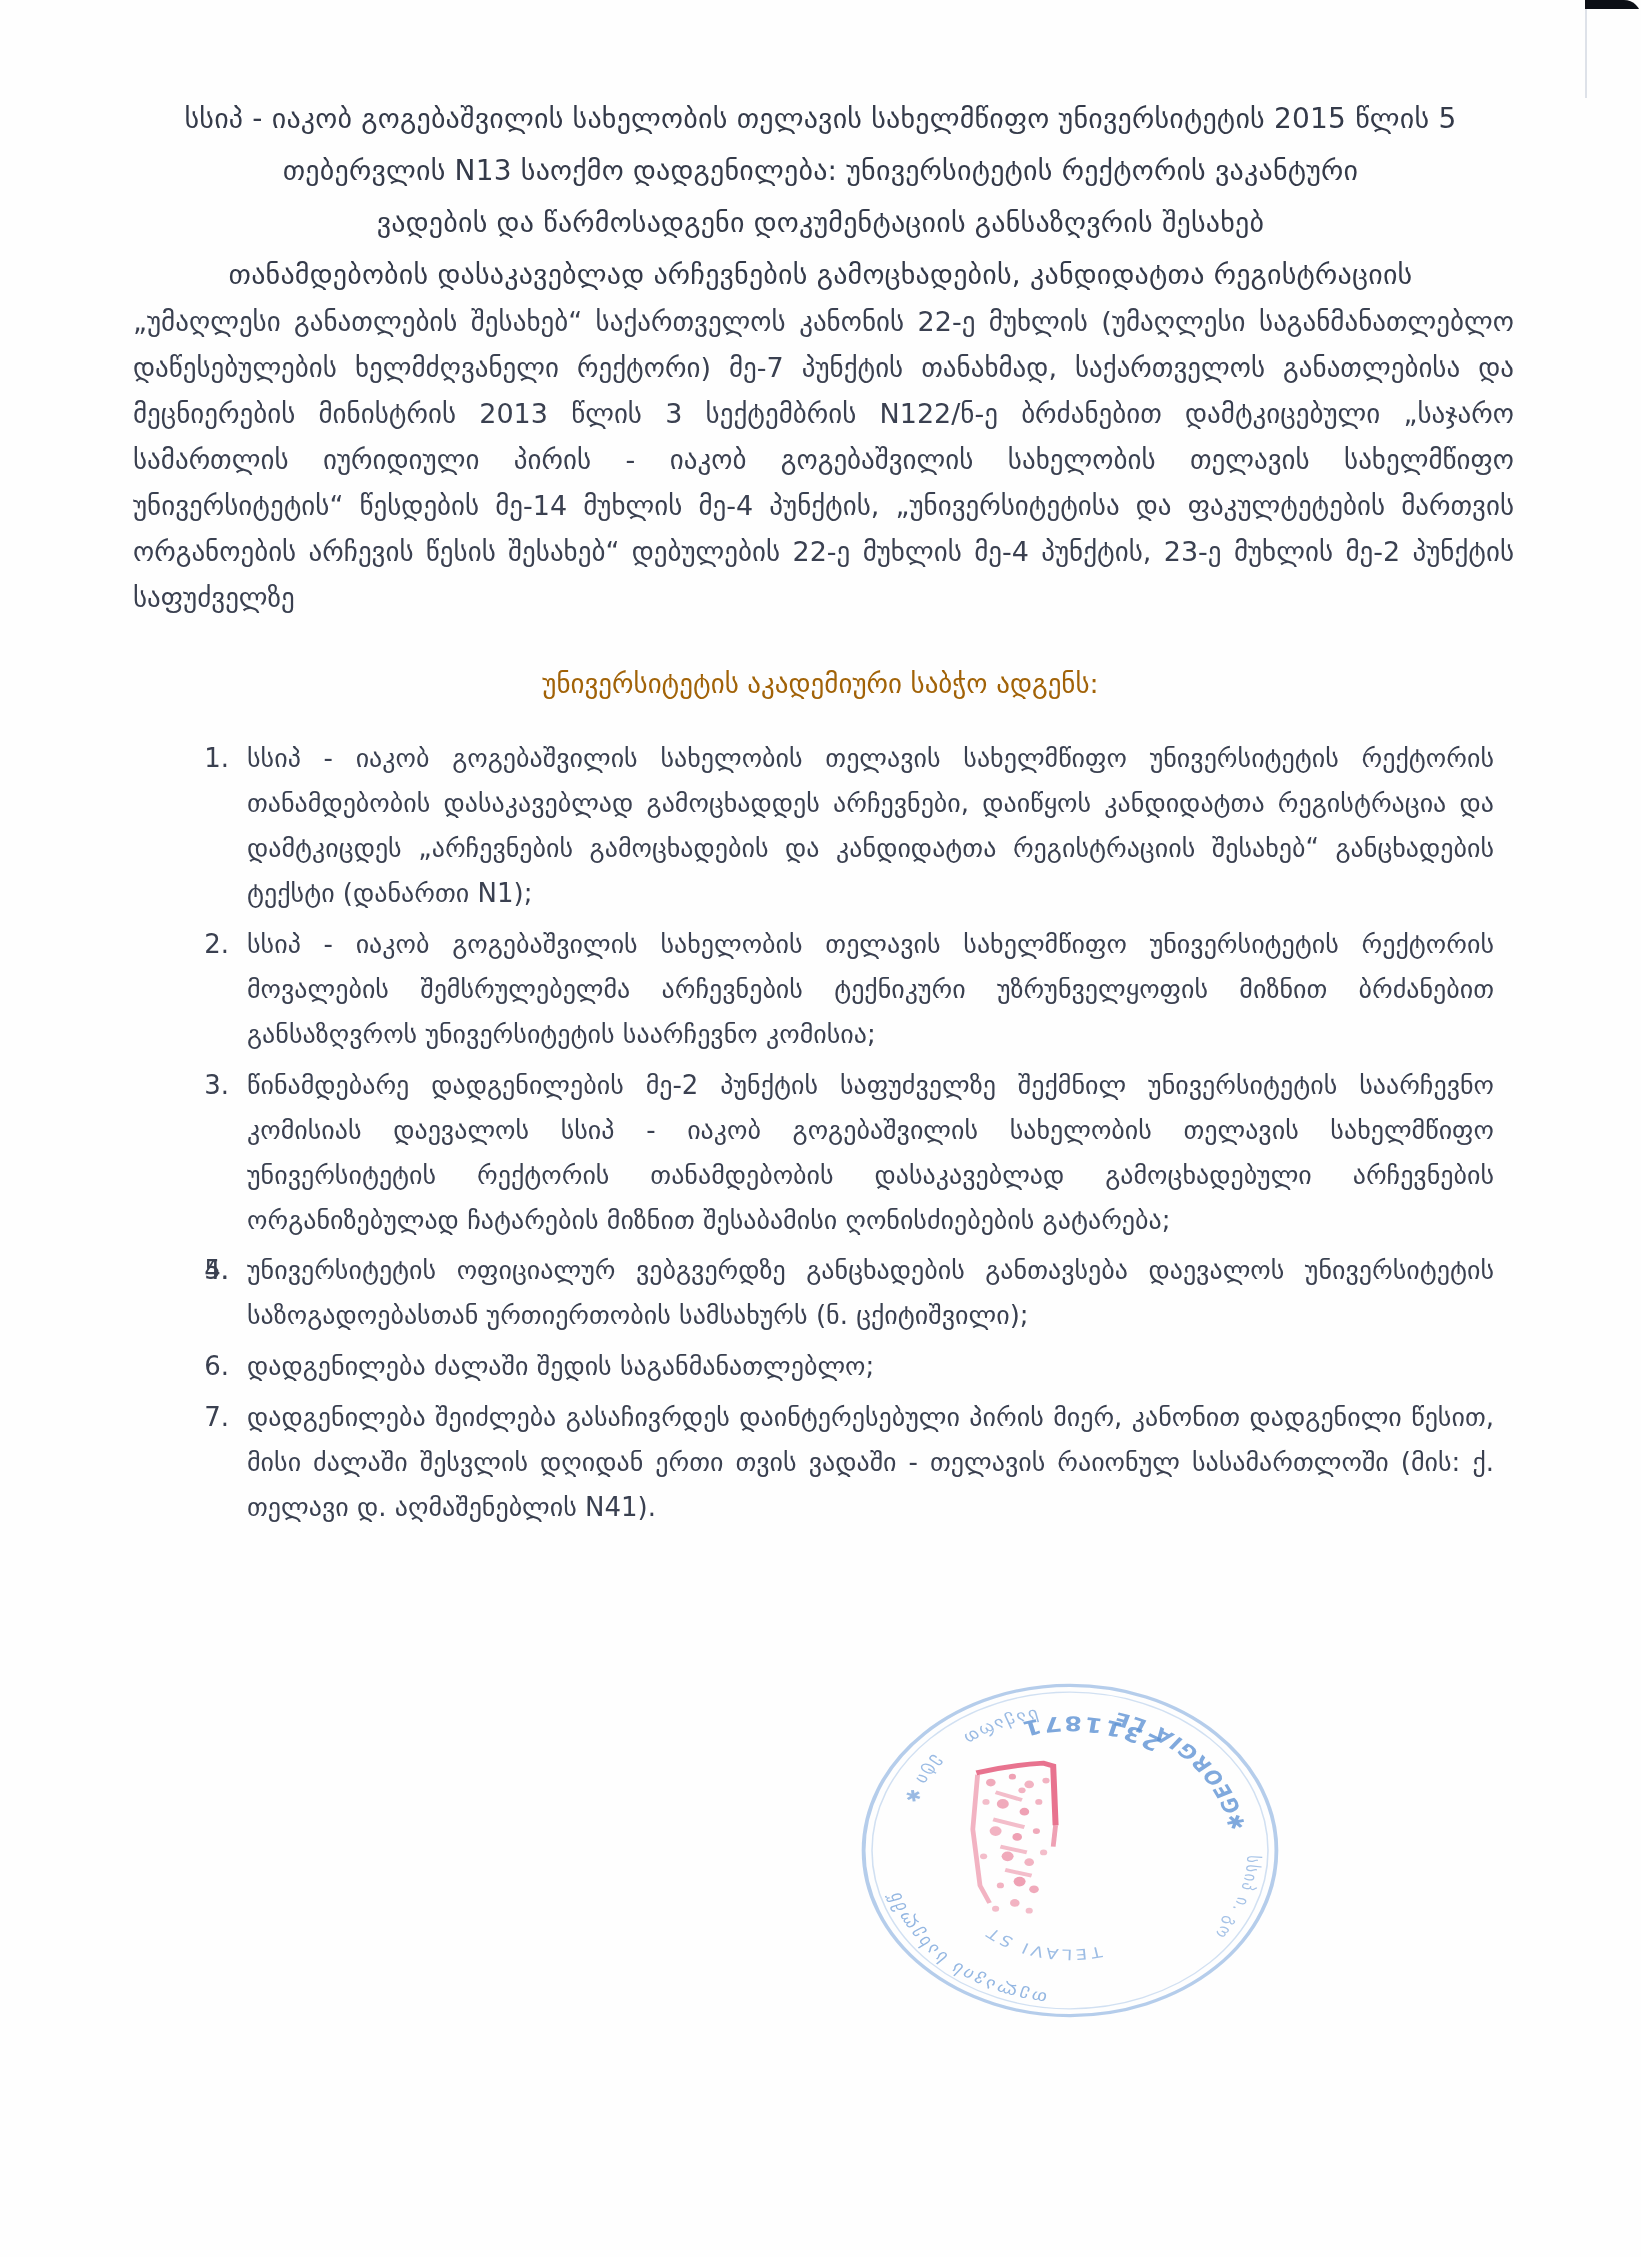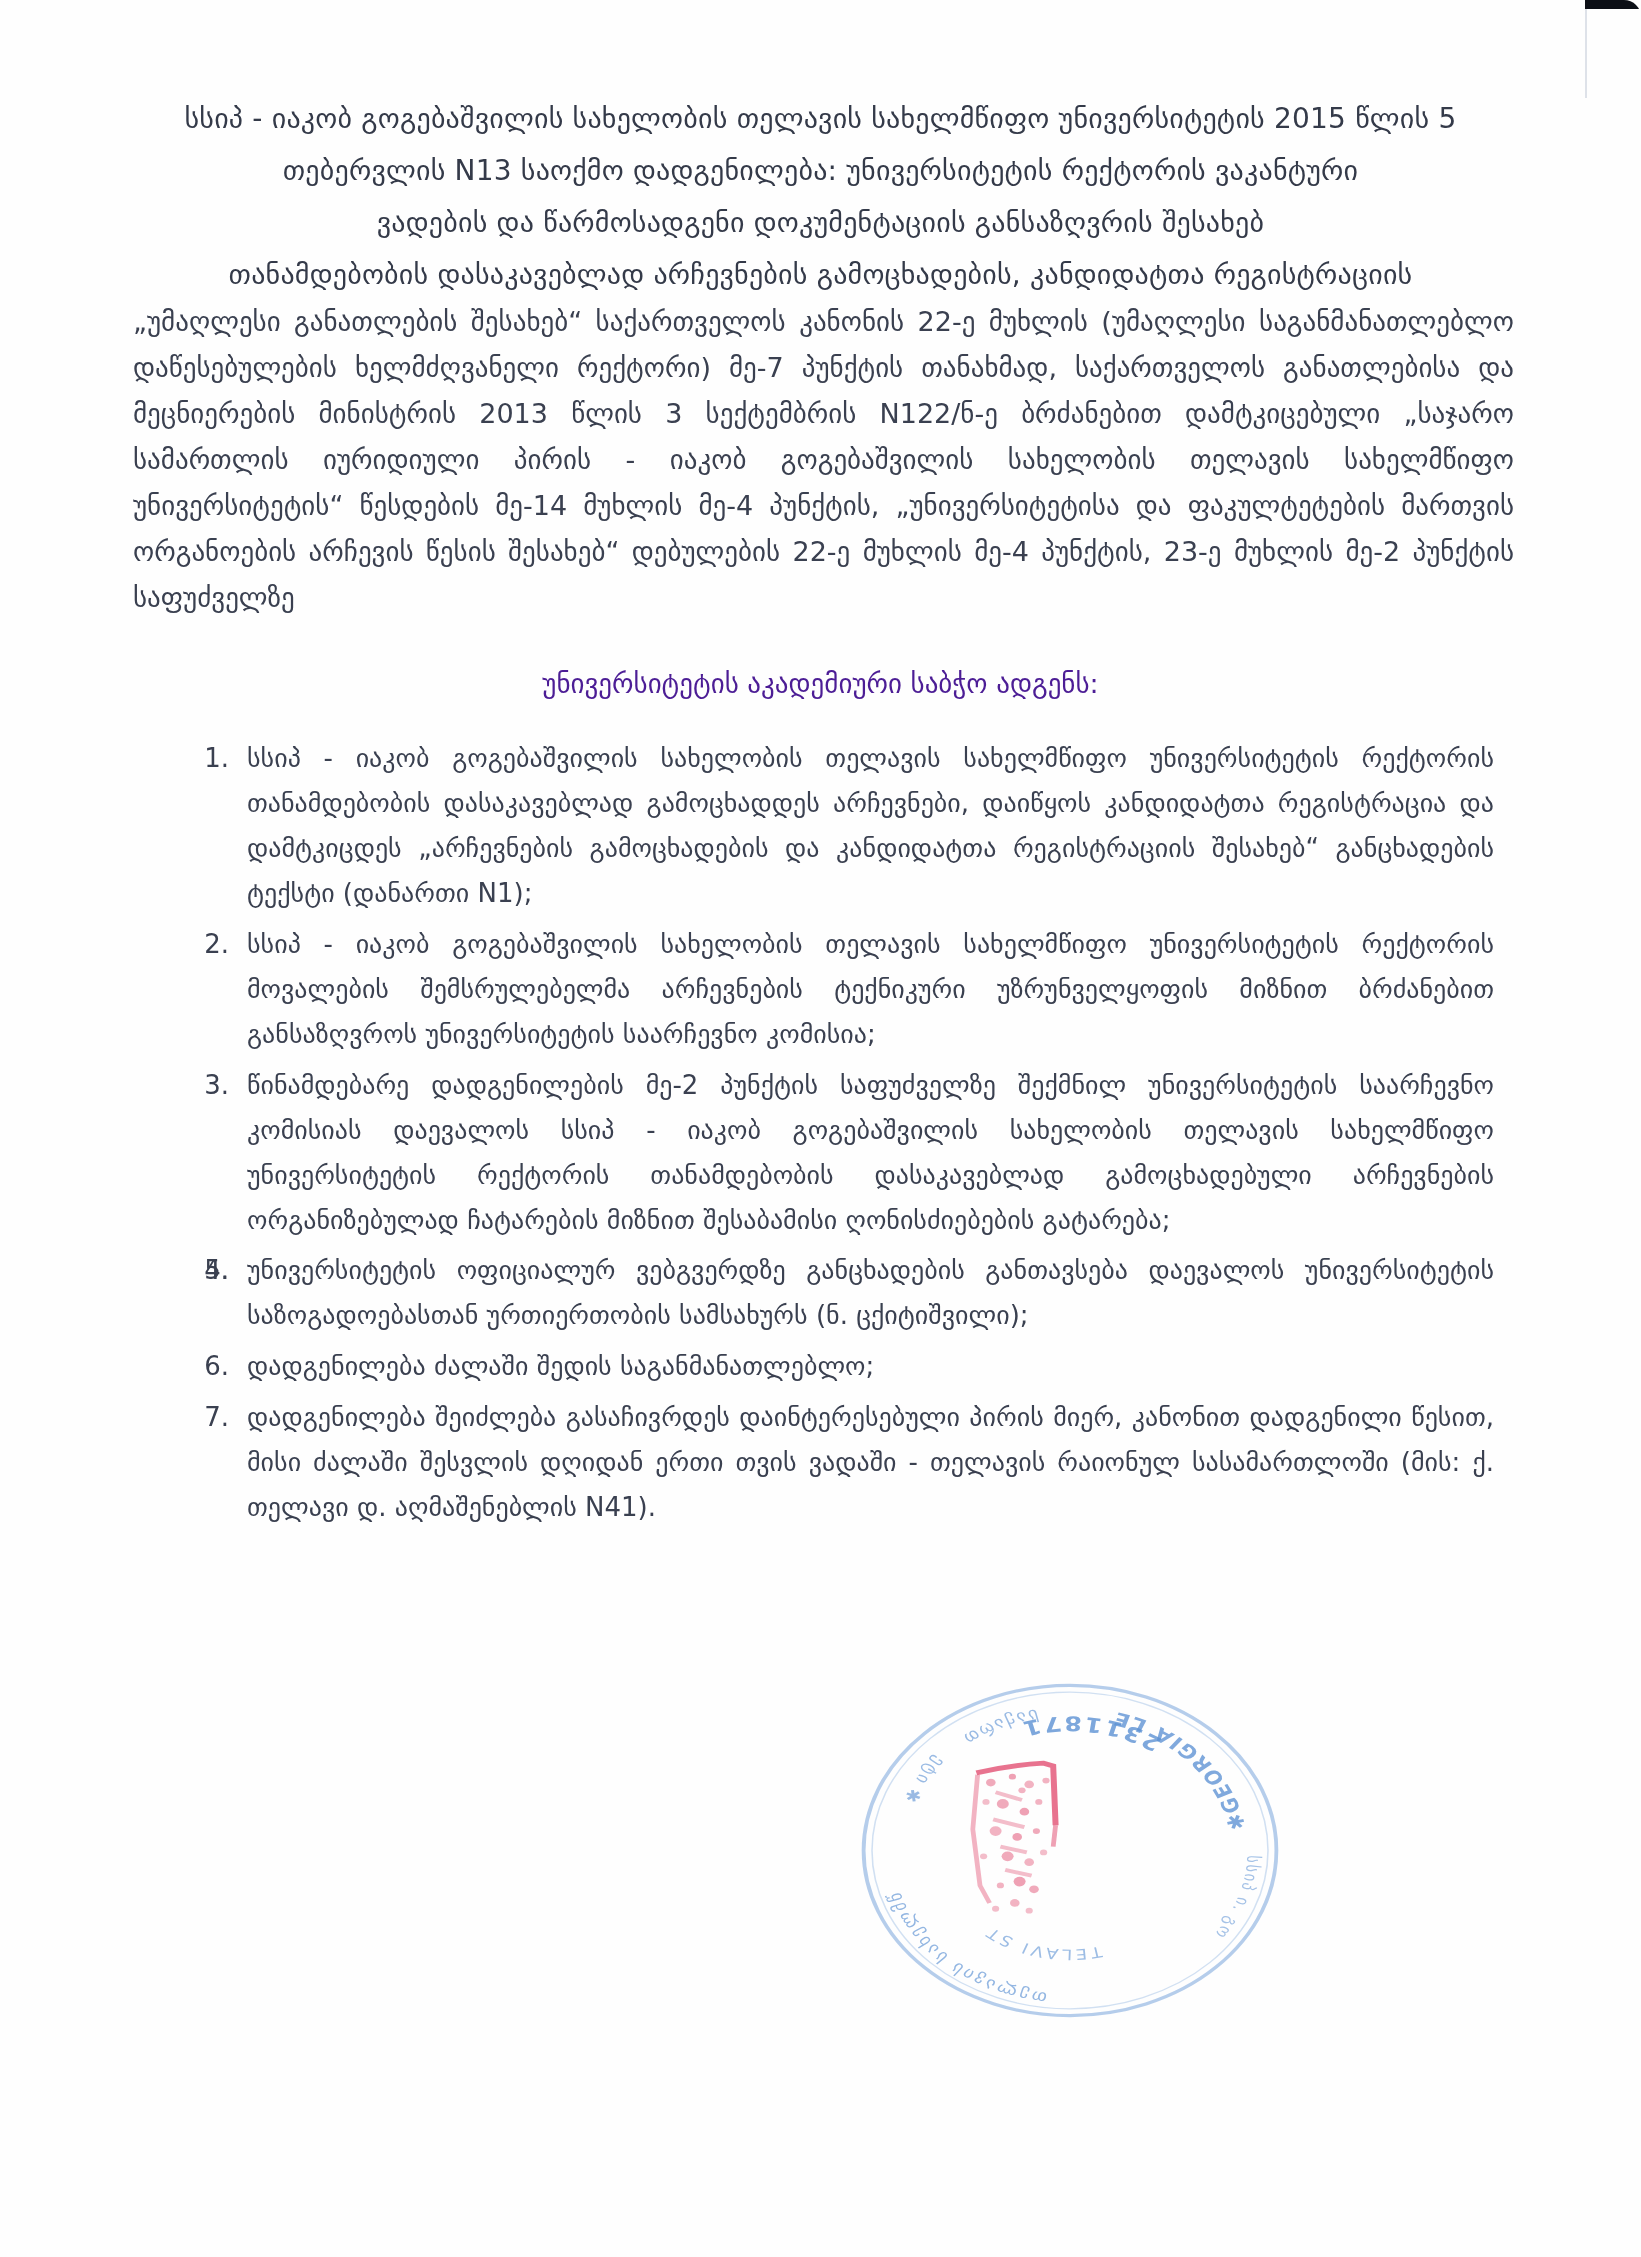--- a/index.html
+++ b/index.html
@@ -28,21 +28,21 @@
   .intro{
     position:absolute;top:299px;left:116px;width:1381px;
     font-size:27px;line-height:46px;text-align:justify;
     color:#3a4050;
     margin-left:17px;
   }
 
   
   .resolve-heading{
     position:absolute;top:668px;left:145px;right:145px;
-    text-align:center;font-size:27px;color:#4c1d95;
+    text-align:center;font-size:27px;color:#a16207;
   }
 
   
   .decree-list{
     position:absolute;top:736px;left:210px;width:1284px;
     font-size:26px;line-height:45px;color:#3a4050;
     list-style:none;margin:0;padding:0;
   }
   .decree-list li{
     position:relative;padding-left:37px;margin-bottom:5.8px;

